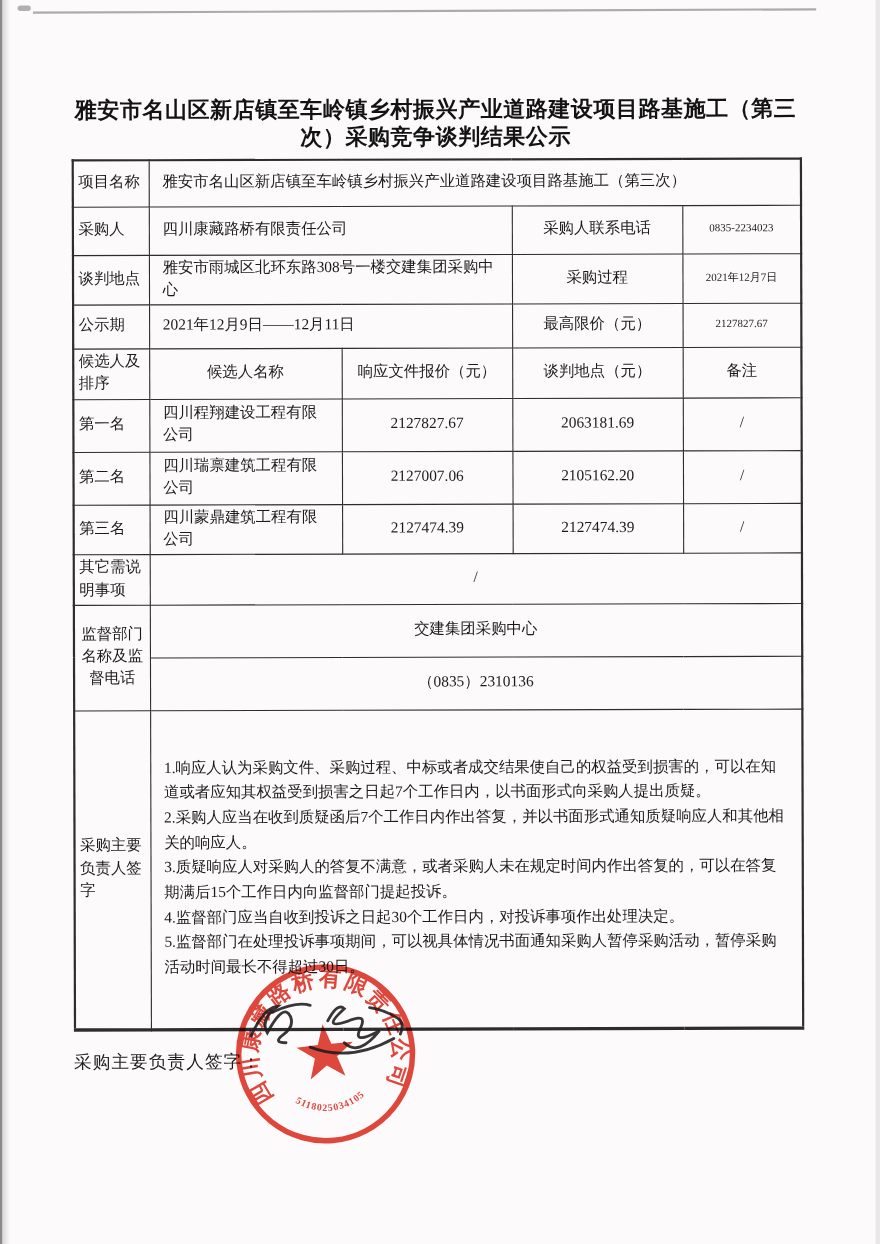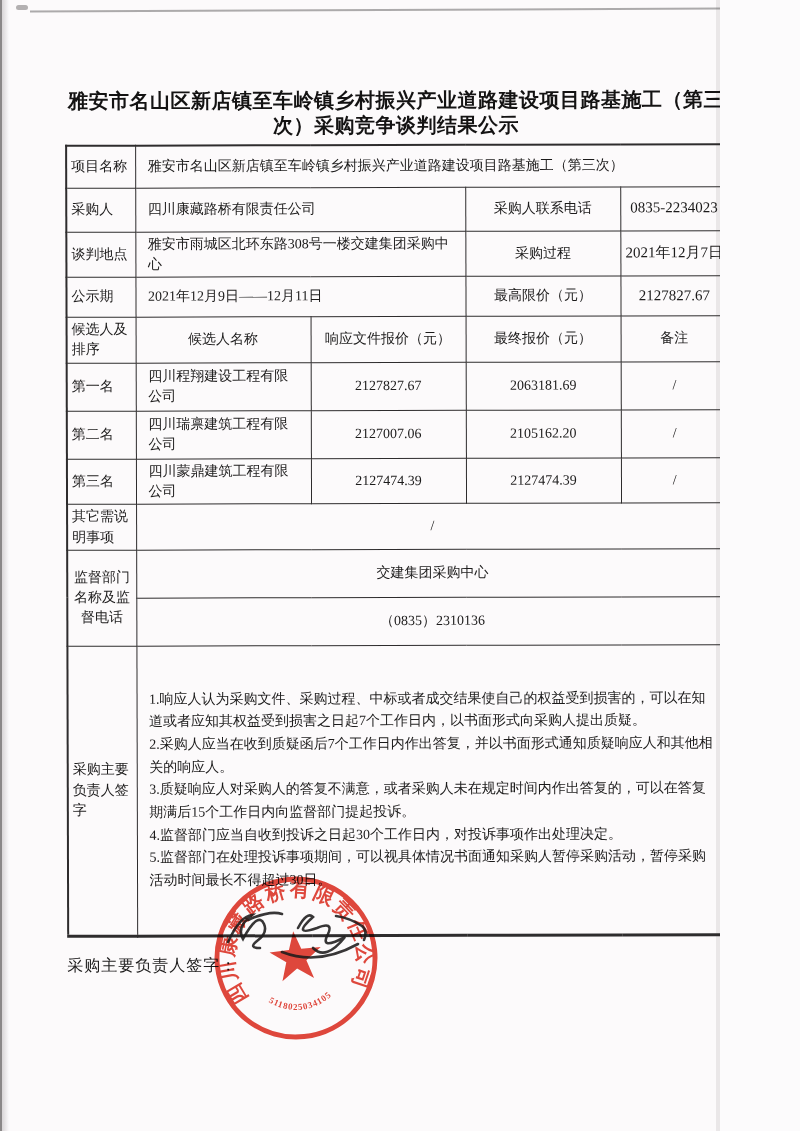--- a/index.html
+++ b/index.html
@@ -1,18 +1,18 @@
 <!DOCTYPE html>
 <html><head>
 <meta charset="utf-8">
 <style>
   html,body{margin:0;padding:0;}
   body{width:800px;height:1131px;background:#fcfbfc;overflow:hidden;
        font-family:"Liberation Serif", serif;color:#1c1b1b;}
-  .page{position:relative;width:720px;height:1131px;background:#fcfafb;overflow:hidden;}
+  .page{position:relative;width:800px;height:1131px;background:#fcfafb;overflow:hidden;}
   
   .edge-left{position:absolute;left:0;top:0;width:2px;height:100%;background:#6e6b6c;opacity:.8;}
   .edge-left-shade{position:absolute;left:2px;top:0;width:7px;height:100%;
       background:linear-gradient(90deg,rgba(150,144,146,.35),rgba(150,144,146,0));}
   .edge-right-shade{position:absolute;right:0;top:0;width:4px;height:100%;background:rgba(180,174,176,.25);}
   .scan-line-top{position:absolute;left:30px;top:9px;width:712px;height:2px;background:#4c4a4a;
       opacity:.45;transform:rotate(-0.25deg);}
   .scan-blob{position:absolute;left:16px;top:5px;width:12px;height:5px;background:#5a5757;
       border-radius:3px;opacity:.45;}
   .content{position:absolute;left:66px;top:0;width:662px;transform:rotate(-0.15deg);}
@@ -20,21 +20,21 @@
       font-weight:bold;font-size:20px;line-height:25px;text-align:center;
       letter-spacing:.5px;color:#141313;}
   table.results{border-collapse:collapse;width:662px;margin-top:6px;table-layout:fixed;
       border:2px solid #2e2c2d;border-bottom-width:3px;}
   td{border:1.5px solid #2e2c2d;font-size:14px;line-height:1.45;vertical-align:middle;
      overflow:hidden;word-break:break-all;}
   td.lab{text-align:left;padding:2px 4px;border-radius:17px;}
   td.lab-c{text-align:center;padding:17px 2px;}
   td.vleft{text-align:left;padding:2px 10px 2px 12px;}
   td.ctr{text-align:center;padding:2px 2px;}
-  td.tight{text-align:center;padding:2px 1px;font-size:15px;white-space:nowrap;}
+  td.tight{text-align:center;padding:2px 1px;font-size:10px;white-space:nowrap;}
   tr.r1{height:42px}tr.r2{height:44px}tr.r3{height:44px}tr.r4{height:40px}
   tr.r5{height:42px}tr.r6{height:48px}tr.r7{height:48px}tr.r8{height:40px}
   tr.r9{height:44px}tr.r10a{height:38px}tr.r10b{height:38px}tr.r11{height:290px}
   td.notes{padding:6px 12px;line-height:1.62;}
   td.notes p{margin:0;}
   .sign-row{margin-top:18px;font-size:16px;letter-spacing:1px;}
   .seal{position:absolute;left:210px;top:872px;width:172px;height:172px;
         mix-blend-mode:multiply;transform:rotate(-6deg);opacity:.93;z-index:5;}
   .handsign{position:absolute;left:218px;top:898px;width:170px;height:72px;z-index:6;}
 </style>
@@ -79,21 +79,21 @@
       <tr class="r4">
         <td class="lab">公示期</td>
         <td class="vleft" colspan="2">2021年12月9日——12月11日</td>
         <td class="ctr">最高限价（元）</td>
         <td class="tight">2127827.67</td>
       </tr>
       <tr class="r5">
         <td class="lab">候选人及排序</td>
         <td class="ctr">候选人名称</td>
         <td class="ctr">响应文件报价（元）</td>
-        <td class="ctr">最终报价（元）</td>
+        <td class="ctr">谈判地点（元）</td>
         <td class="ctr">备注</td>
       </tr>
       <tr class="r6">
         <td class="lab">第一名</td>
         <td class="vleft">四川程翔建设工程有限公司</td>
         <td class="ctr">2127827.67</td>
         <td class="ctr">2063181.69</td>
         <td class="ctr">/</td>
       </tr>
       <tr class="r7">

